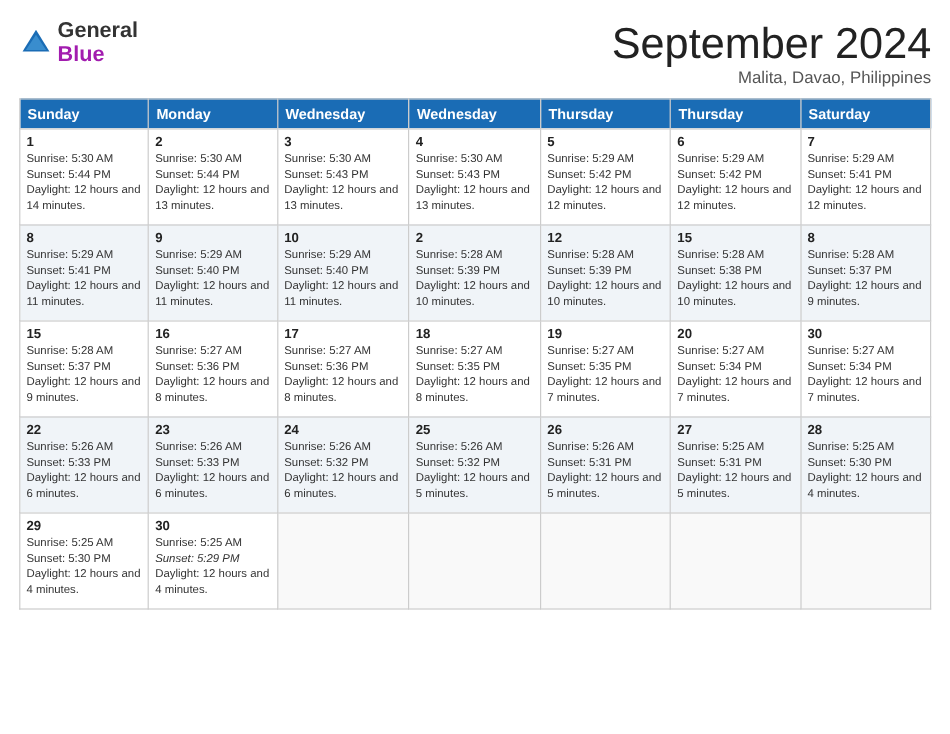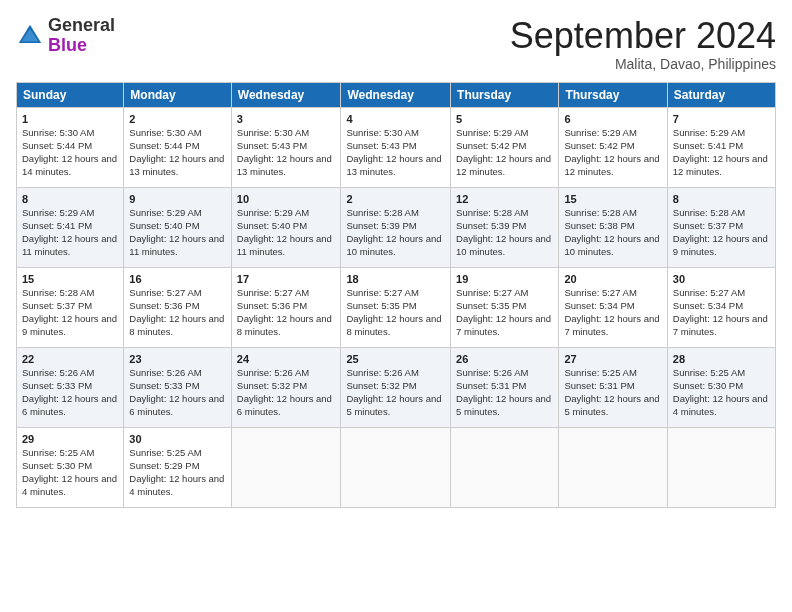--- a/index.html
+++ b/index.html
@@ -305,21 +305,21 @@
         <tr>
           <td>
             <span class="day-num">29</span>
             <span style="display: block;">Sunrise: 5:25 AM</span>
             <span style="display: block;">Sunset: 5:30 PM</span>
             <span style="display: block;">Daylight: 12 hours and 4 minutes.</span>
           </td>
           <td>
             <span class="day-num">30</span>
             <span style="display: block;">Sunrise: 5:25 AM</span>
-            <span style="display: block;">Sunset: 5:29 PM</span>
+            <span style="display: block; font-style: italic;">Sunset: 5:29 PM</span>
             <span style="display: block;">Daylight: 12 hours and 4 minutes.</span>
           </td>
           <td class="empty-cell"></td>
           <td class="empty-cell"></td>
           <td class="empty-cell"></td>
           <td class="empty-cell"></td>
           <td class="empty-cell"></td>
         </tr>
       </tbody>
   </table>

